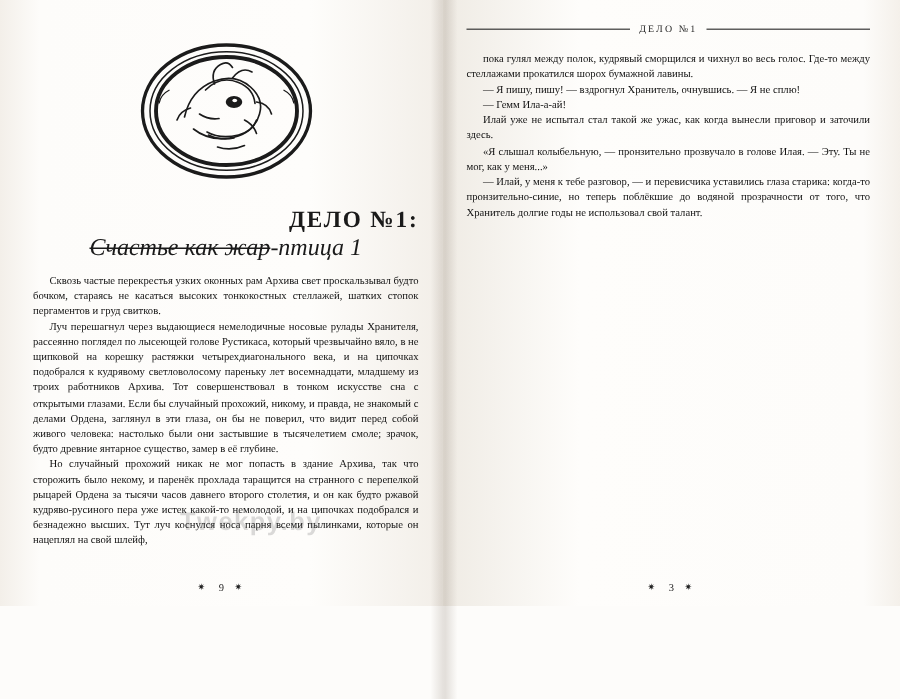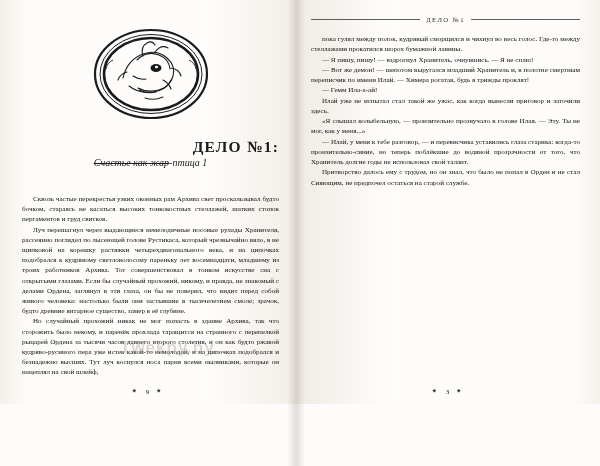--- a/index.html
+++ b/index.html
@@ -65,24 +65,24 @@
     text-align: right;
     font-size: 15.5px;
     letter-spacing: 1.2px;
     font-weight: bold;
     color: #1a1a1a;
     margin: 2px 0 1px 0;
     font-family: "Liberation Serif", serif;
   }
   .case-subtitle {
     text-align: center;
-    font-size: 10px;
+    font-size: 16px;
     font-style: italic;
     color: #1a1a1a;
-    margin: 0 0 26px 0;
+    margin: 0 0 7px 0;
     font-family: "Liberation Serif", serif;
   }
   .case-subtitle .strike {
     text-decoration: line-through;
   }
 
   
   .body-text p {
     margin: 0;
     font-size: 7.1px;
@@ -203,26 +203,24 @@
 
     <div class="running-head">
       <span class="rule"></span>
       <span>ДЕЛО №1</span>
       <span class="rule"></span>
     </div>
 
     <div class="body-text">
       <p>пока гулял между полок, кудрявый сморщился и чихнул во весь голос. Где-то между стеллажами прокатился шорох бумажной лавины.</p>
       <p>— Я пишу, пишу! — вздрогнул Хранитель, очнувшись. — Я не сплю!</p>
-      <p>— Вот же демон! — шепотом выругался младший Хранитель и, в полотне смертным переписчик по имени Илай. — Химера рогатая, будь я трижды проклят!</p>
       <p>— Гемм Ила-а-ай!</p>
       <p>Илай уже не испытал стал такой же ужас, как когда вынесли приговор и заточили здесь.</p>
       <p>«Я слышал колыбельную, — пронзительно прозвучало в голове Илая. — Эту. Ты не мог, как у меня...»</p>
       <p>— Илай, у меня к тебе разговор, — и перевисчика уставились глаза старика: когда-то пронзительно-синие, но теперь поблёкшие до водяной прозрачности от того, что Хранитель долгие годы не использовал свой талант.</p>
-      <p>Притворство далось ему с трудом, но он знал, что было не попал в Орден и не стал Сияющим, не предпочел остаться на старой службе.</p>
     </div>
 
     <div class="folio">
       <span class="star">✷</span><span class="num">3</span><span class="star">✷</span>
     </div>
   </div>
 
   <div class="gutter-shadow"></div>
 </div>
 

